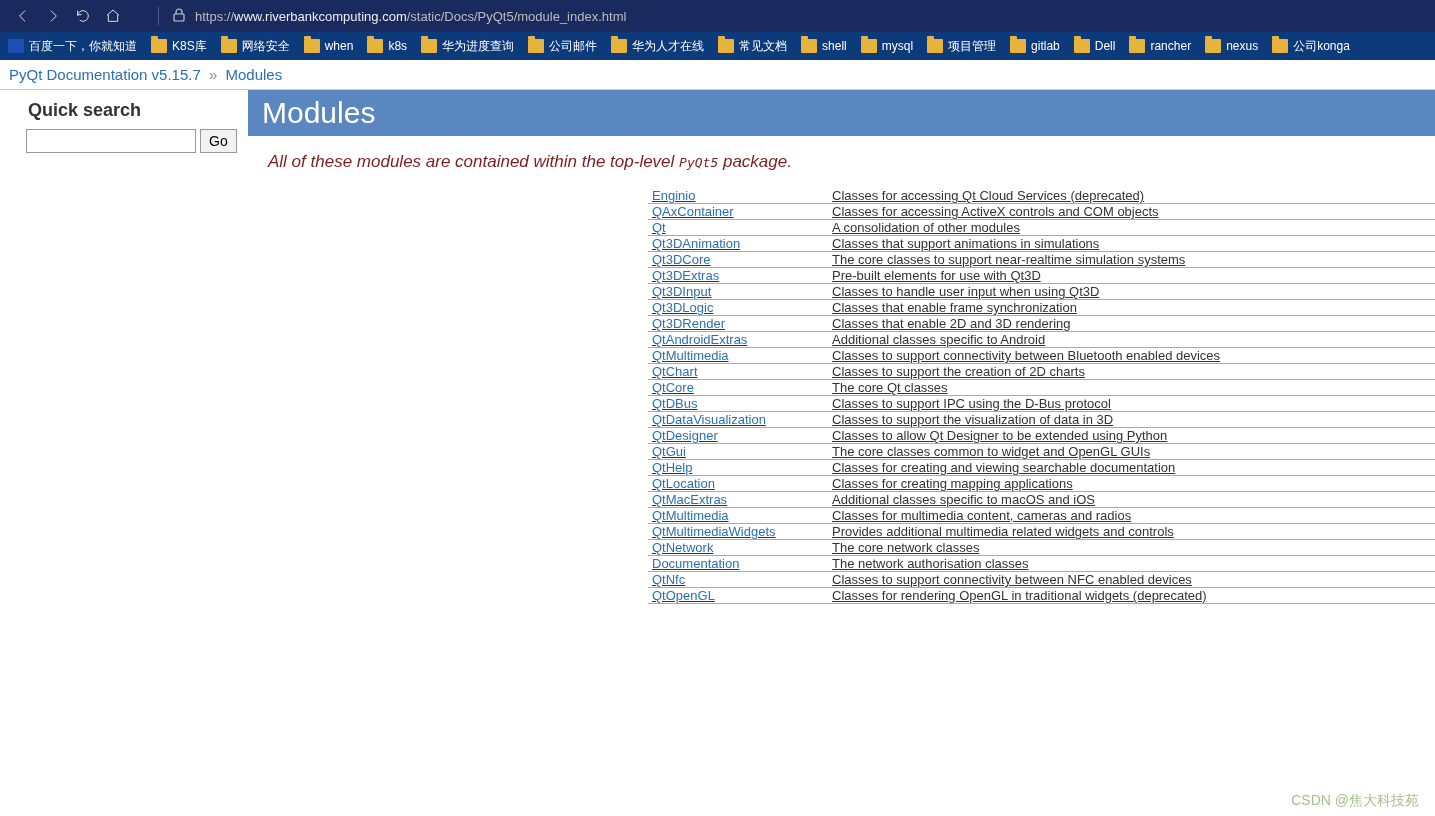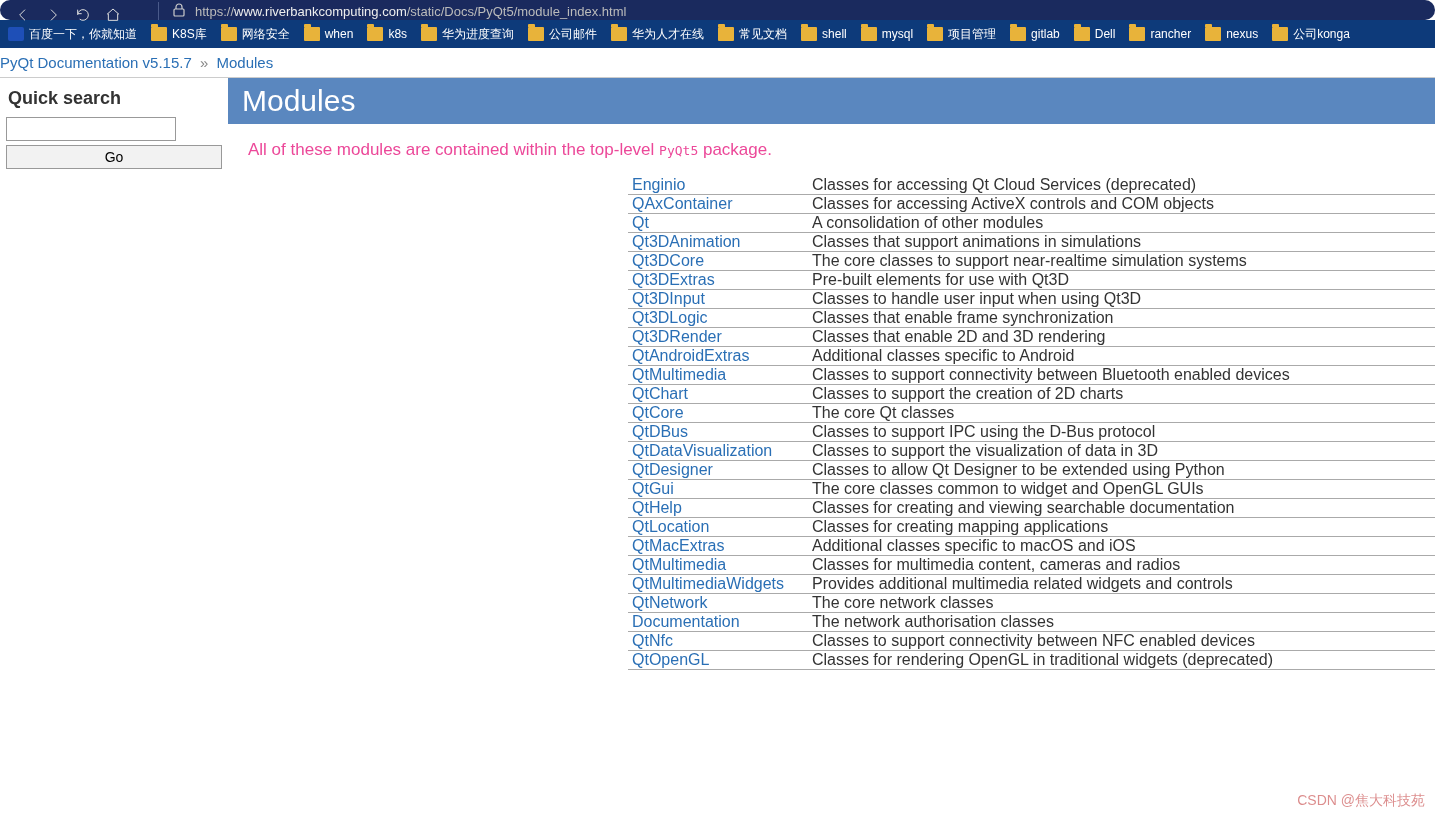--- a/index.html
+++ b/index.html
@@ -1,53 +1,53 @@
 <!DOCTYPE html>
 <html><head>
 <meta charset="utf-8">
 <style>
 * { box-sizing: border-box; margin: 0; padding: 0; }
 body { font-family: "Segoe UI", Arial, sans-serif; font-size: 16px; color: #333; background: #fff; width: 1435px; }
 
 
-.browser-bar { background: #1a2a5e; height: 20px; display: flex; padding: 0 8px; color: #ddd; border-radius: 13px; }
+.browser-bar { background: #1a2a5e; height: 32px; display: flex; align-items: center; padding: 0 8px; color: #ddd; }
 .nav-btn { width: 30px; height: 30px; display: flex; align-items: center; justify-content: center; cursor: pointer; color: #ddd; }
 .nav-btn svg { width: 16px; height: 16px; stroke: #ddd; fill: none; stroke-width: 1.5; }
 .url-bar { flex: 1; margin-left: 20px; display: flex; align-items: center; height: 22px; font-size: 13px; color: #bbb; }
 .url-bar .lock { margin: 0 10px 0 4px; }
 .url-bar .url-host { color: #eee; }
 .bookmarks-bar { background: #0d3a7a; height: 28px; display: flex; align-items: center; padding: 0 8px; font-size: 12px; color: #fff; overflow: hidden; }
 .bm-item { display: flex; align-items: center; margin-right: 14px; cursor: pointer; white-space: nowrap; }
 .bm-icon { width: 16px; height: 14px; margin-right: 5px; display: inline-block; background: #e8b33a; position: relative; border-radius: 1px; }
 .bm-icon::before { content: ''; position: absolute; left: 0; top: -3px; width: 7px; height: 3px; background: #e8b33a; border-radius: 1px 1px 0 0; }
 .bm-icon.baidu { background: #1e4fb7; border-radius: 2px; }
 .bm-icon.baidu::before { display: none; }
 
 
-.page { display: flex; }
+.page { display: flex; margin-left: 20px; }
 .sidebar { width: 228px; padding: 0 4px; }
-.breadcrumb { padding: 6px 0 6px 0; font-size: 15px; border-bottom: 1px solid #ccc; }
+.breadcrumb { padding: 6px 0 6px 9px; font-size: 15px; border-bottom: 1px solid #ccc; }
 .breadcrumb a { color: #2a6fb5; text-decoration: none; }
 .breadcrumb .sep { color: #888; margin: 0 4px; }
 .qs-title { font-size: 18px; font-weight: 600; padding: 10px 0 8px 4px; color: #333; }
-.qs-row { display: flex; gap: 4px; padding: 0 2px; flex-direction: column; }
+.qs-row { display: flex; gap: 4px; padding: 0 2px; }
 .qs-input { width: 170px; height: 24px; border: 1px solid #999; padding: 0 4px; font-size: 14px; }
 .qs-btn { height: 24px; padding: 0 8px; border: 1px solid #999; background: #f2f2f2; cursor: pointer; font-size: 14px; }
 
 .main { flex: 1; }
 .page-title { background: #5a87bf; color: #fff; font-size: 30px; font-weight: 500; padding: 6px 14px; font-family: "Segoe UI", sans-serif; }
-.intro { font-size: 17px; color: #ec4899; padding: 16px 0 16px 20px; }
+.intro { font-size: 17px; color: #7f1d1d; padding: 16px 0 16px 20px; font-style: italic; }
 .intro code { font-family: monospace; font-size: 13px; }
 
 .module-table { width: 100%; border-collapse: collapse; margin-left: 400px; }
 .module-table tr { border-bottom: 1px solid #aaa; }
-.module-table td { padding: 0 4px; font-size: 16px; vertical-align: top; }
+.module-table td { padding: 0 4px; font-size: 13px; vertical-align: top; text-decoration: underline; }
 .module-table td.mname { width: 180px; }
 .module-table a { color: #2a6fb5; text-decoration: none; }
-.watermark { position: fixed; right: 10px; bottom: 6px; color: #b91c1c; font-size: 14px; opacity: 0.5; pointer-events: none; }
+.watermark { position: fixed; right: 16px; bottom: 6px; color: #4d7c0f; font-size: 14px; opacity: 0.5; pointer-events: none; }
 </style>
 </head>
 <body>
 
 <div class="browser-bar">
   <div class="nav-btn">
       <svg viewBox="0 0 24 24">
         <polyline points="15 4 7 12 15 20"></polyline>
       </svg>
     </div>

